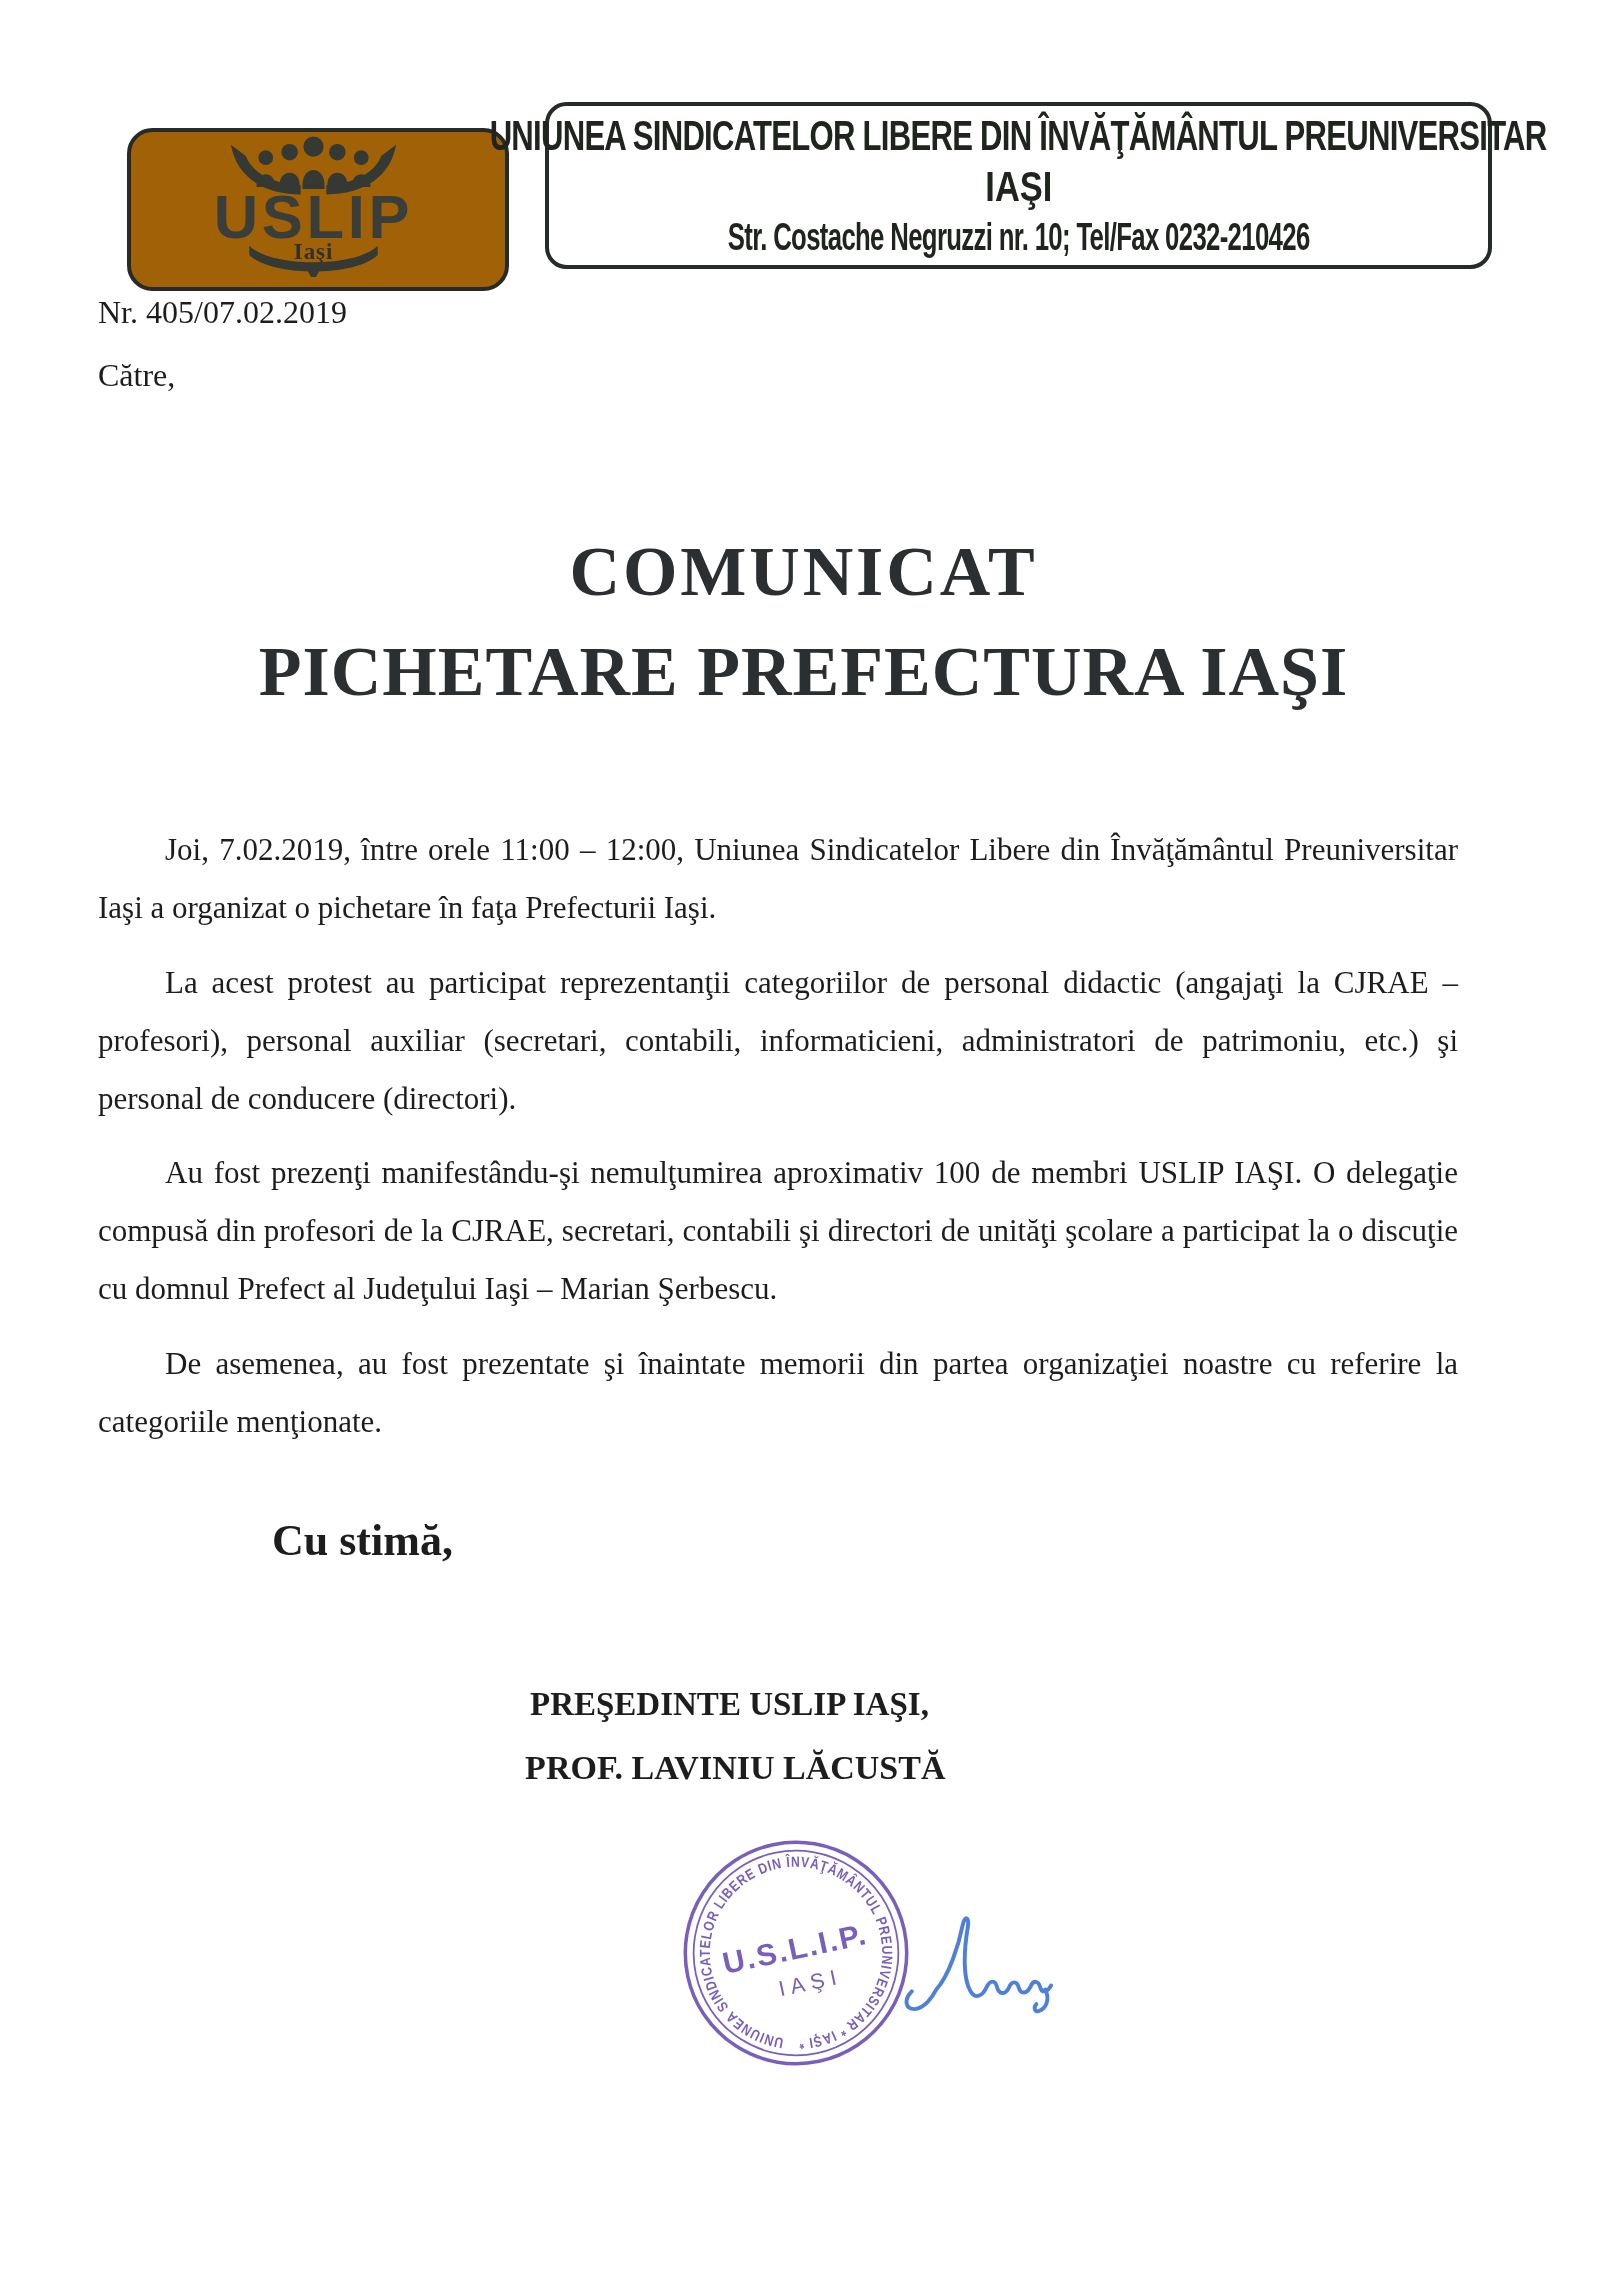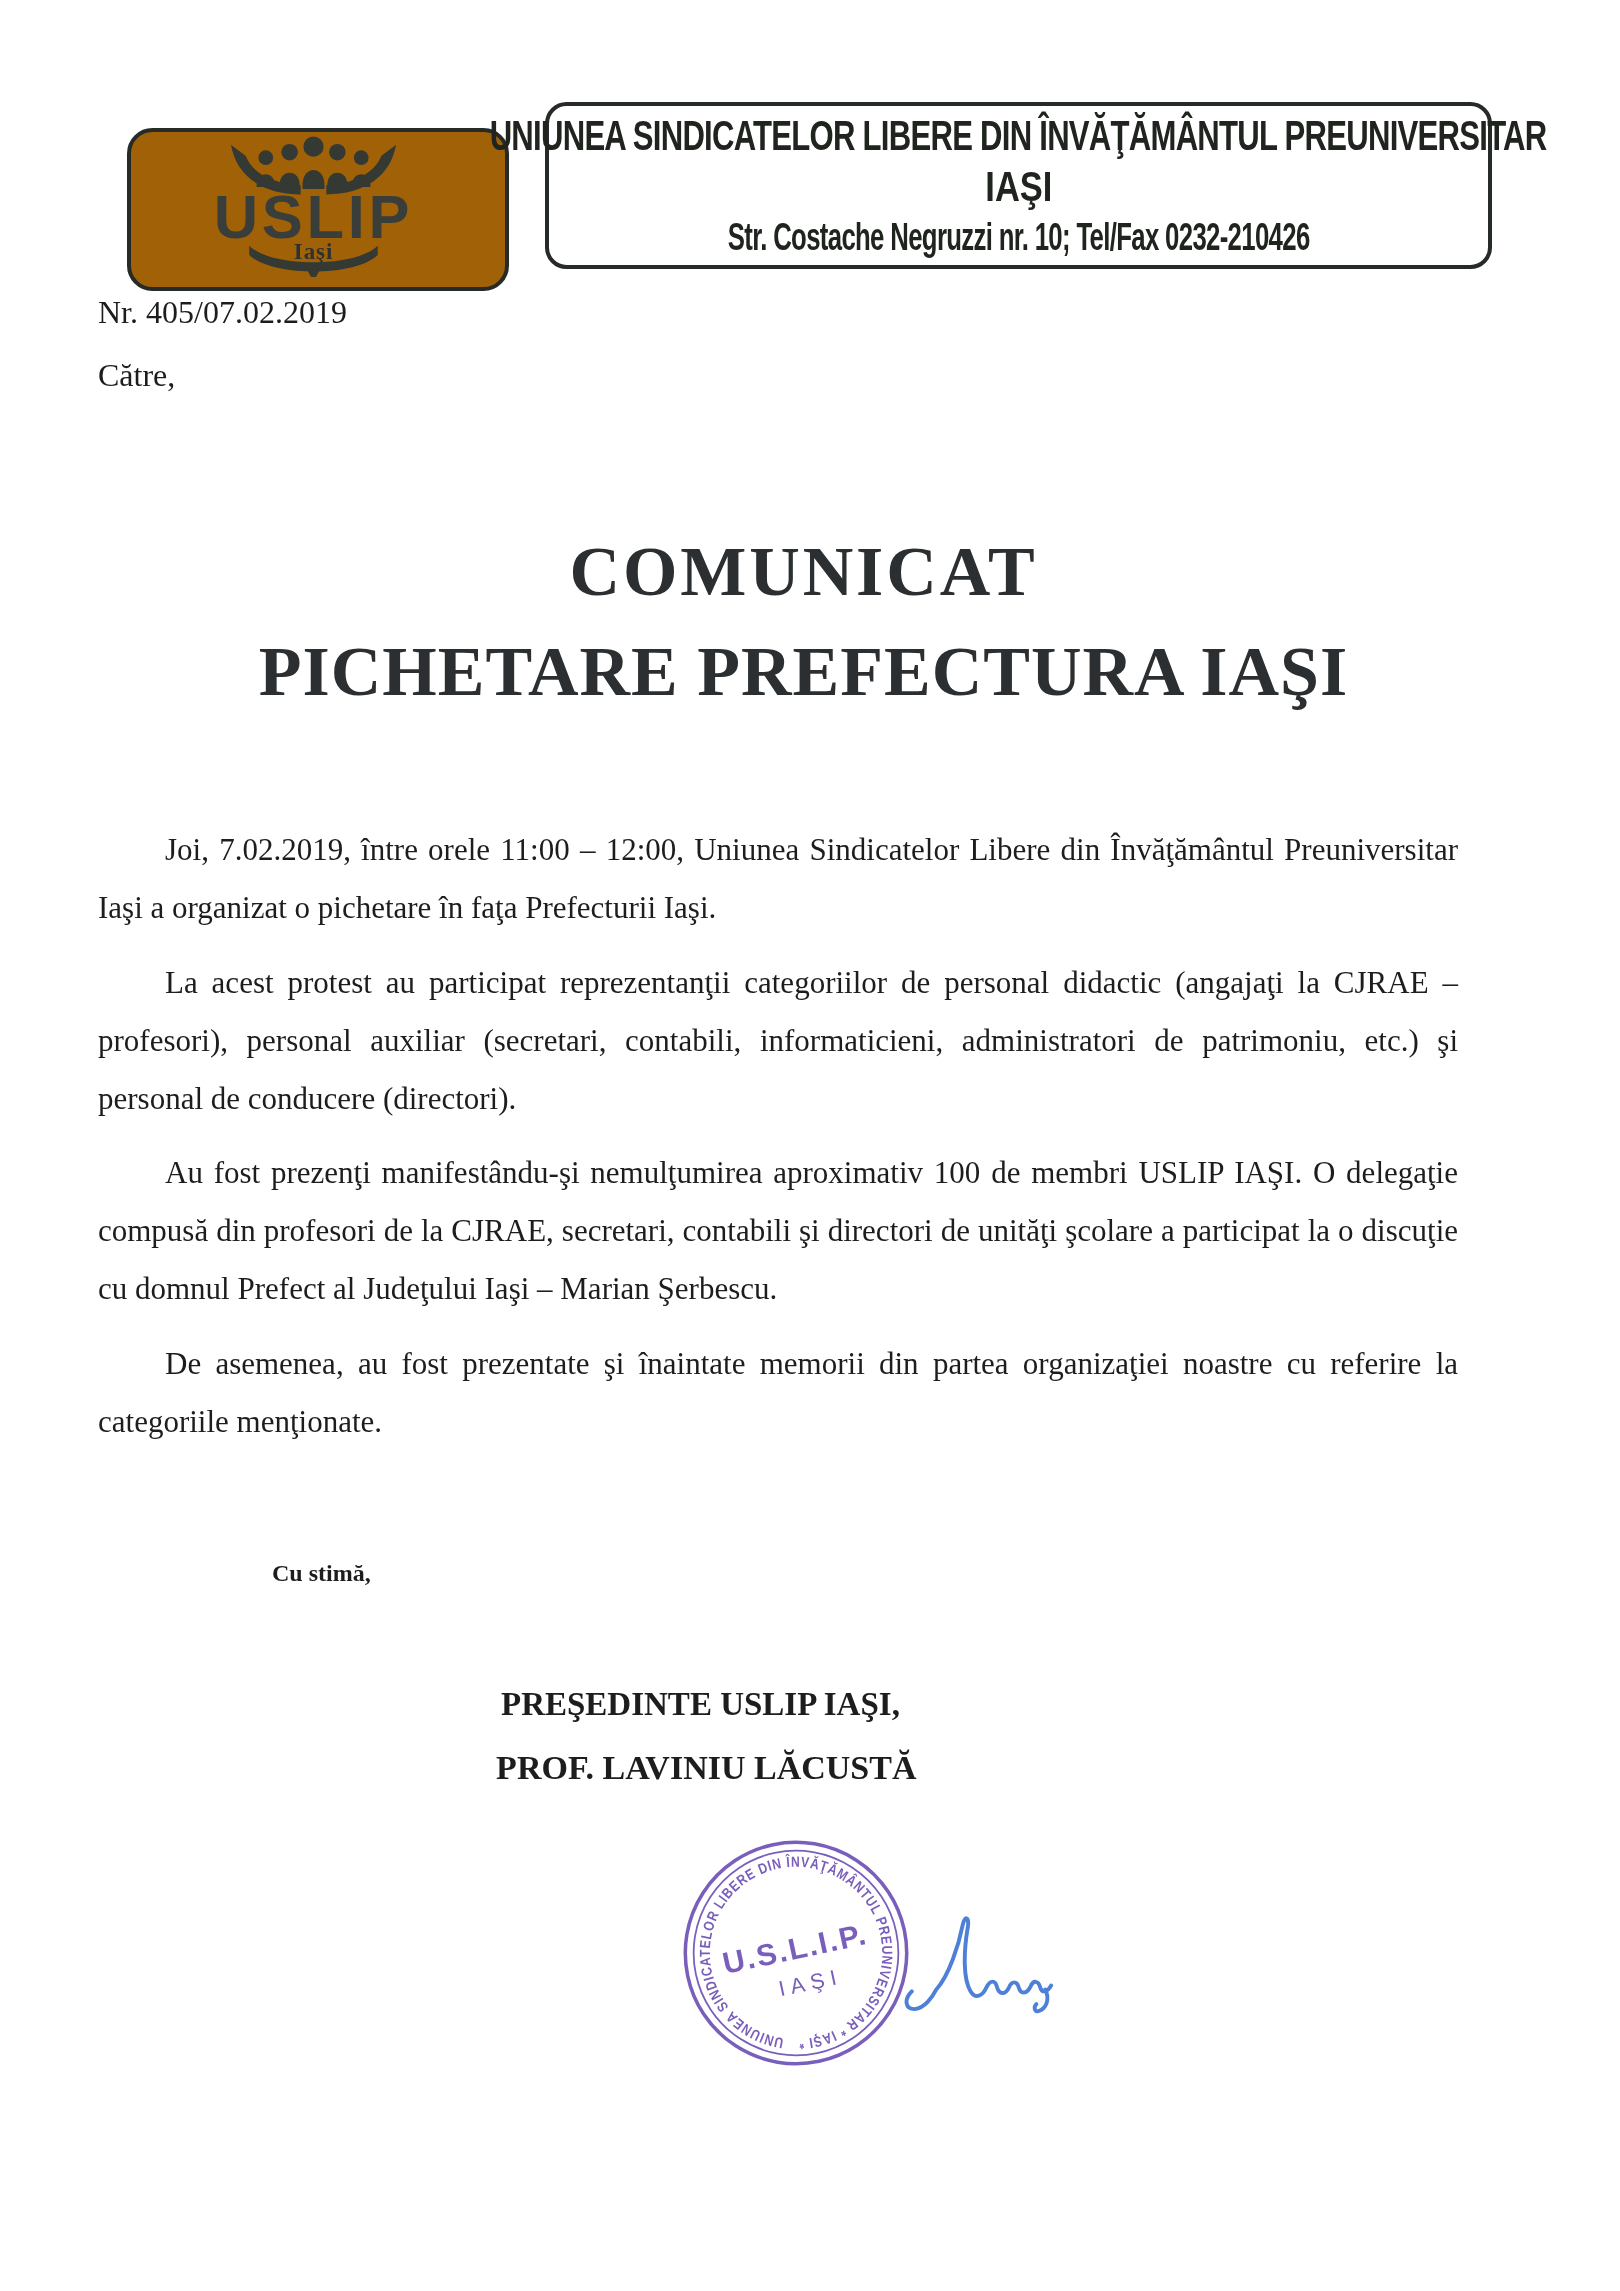--- a/index.html
+++ b/index.html
@@ -53,24 +53,24 @@
   
   .body-text {
     position:absolute; left:98px; top:821px; width:1360px;
     font-size:31px; line-height:58px;
     text-align:justify;
   }
   .body-text p { margin:0 0 16.7px 0; text-indent:67px; }
 
   
   .closing-salute {
-    position:absolute; left:272px; top:1560px;
-    font-size:24px; font-weight:700;
+    position:absolute; left:272px; top:1515px;
+    font-size:44px; font-weight:700;
   }
-  .closing-block { position:absolute; left:501px; top:1688px; }
+  .closing-block { position:absolute; left:530px; top:1688px; }
   .closing-role  { font-size:33px; font-weight:700; line-height:1; }
   .closing-name  { font-size:34px; font-weight:700; line-height:1; margin-top:30px; margin-left:-4.9px; }
 
   
   .stamp-svg     { position:absolute; left:676px; top:1833px; }
   .signature-svg { position:absolute; left:900px; top:1907px; }
   .stamp-ring-text {
     font-family:"Liberation Sans", sans-serif;
     font-weight:700; font-size:15px; letter-spacing:1px;
   }

